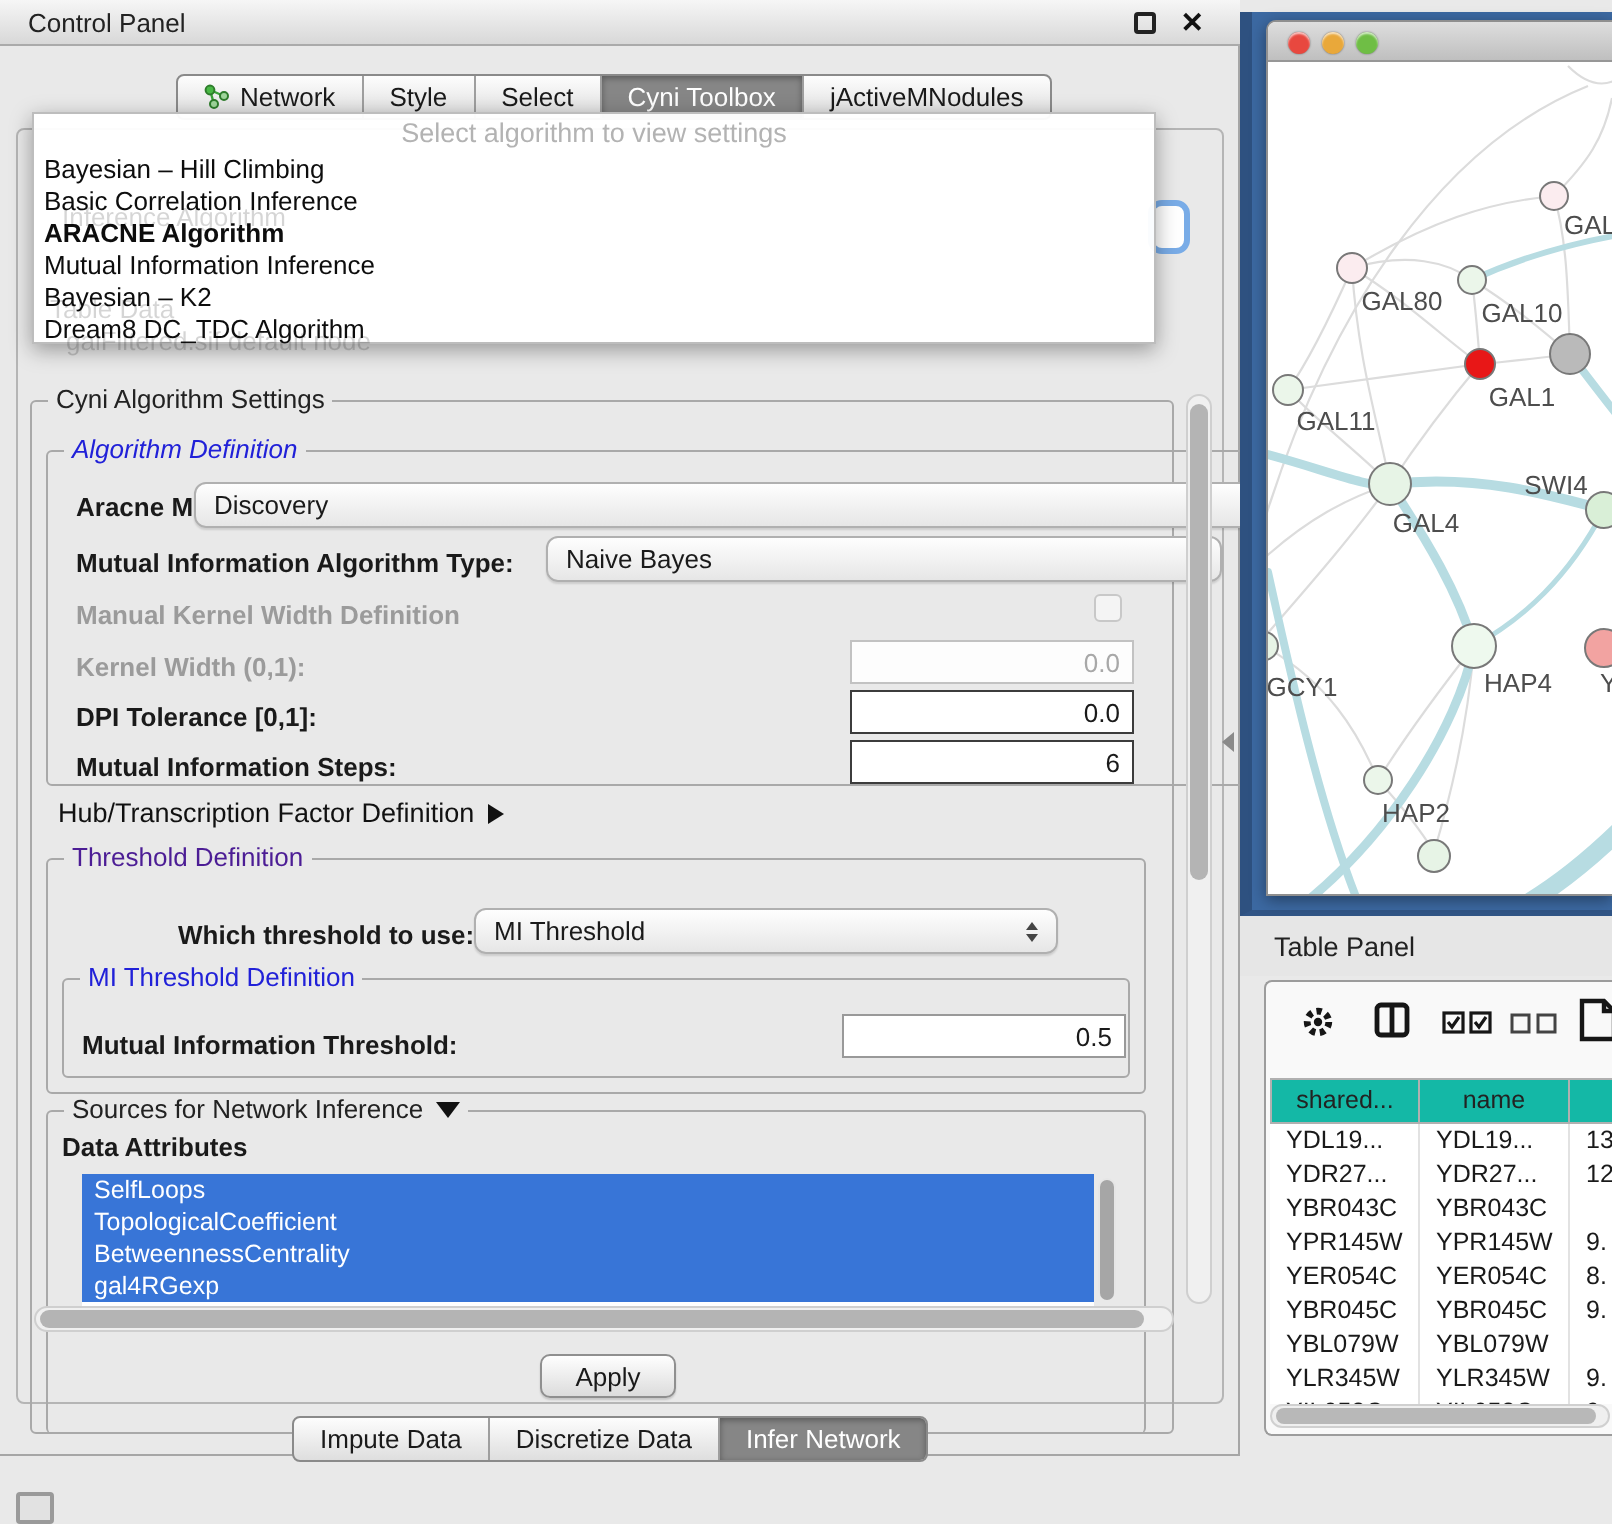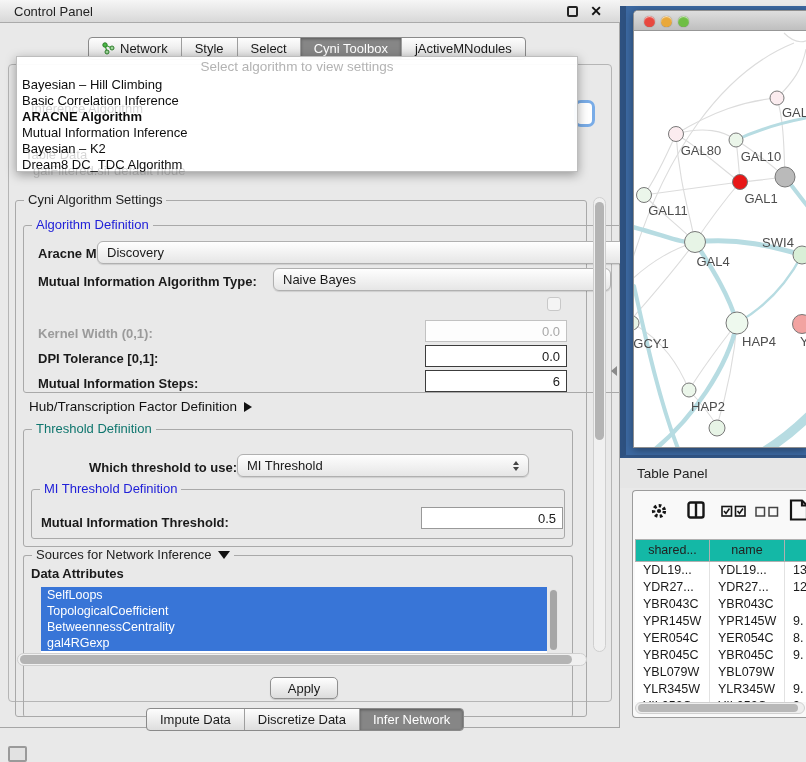--- a/index.html
+++ b/index.html
@@ -33,21 +33,21 @@
 
   
   .outer-panel { left:8px; top:64px; width:604px; height:638px;
     border:1px solid #b5b5b5; border-radius:4px; background:#e9e9e9; }
 
   
   .group { position:absolute; border:1px solid #a9a9a9; border-radius:3px; }
   .gtitle { position:absolute; top:-9px; left:8px; background:#e9e9e9;
     padding:0 4px; font-size:13px; color:#222; white-space:nowrap; }
   .gtitle.blue  { color:#2121d8; }
-  .gtitle.green { color:#0f766e; }
+  .gtitle.green { color:#4c1d95; }
 
   .lbl  { position:absolute; font-weight:bold; font-size:13px; color:#1a1a1a; }
   .lbl.dis { color:#9b9b9b; }
 
   
   .combo { position:absolute; height:23px; border:1px solid #b0b0b0; border-radius:6px;
     background:linear-gradient(#fefefe,#e6e6e6); display:flex; align-items:center;
     padding:0 9px; font-size:13px; box-shadow:0 1px 1px rgba(0,0,0,.12); }
   .stepper { margin-left:auto; display:flex; flex-direction:column; align-items:center; gap:2px; }
   .tri-up   { width:0; height:0; border-left:3.5px solid transparent;
@@ -193,21 +193,21 @@
       <span>jActiveMNodules</span>
     </div>
 </div>
 
 <div class="abs outer-panel">
 
   <div class="group" style="left:6px; top:135px; width:572px; height:517px;">
     <span class="gtitle">Cyni Algorithm Settings</span>
   </div>
 
-  <div class="group" style="left:14px; top:160px; width:627px; height:168px;">
+  <div class="group" style="left:14px; top:160px; width:627px; height:168px;font-style:italic;">
     <span class="gtitle blue">Algorithm Definition</span>
   </div>
 
   <span class="lbl" style="left:29px; top:181px;">Aracne Mode:</span>
   <div class="combo" style="left:88px; top:176px; width:556px;">
     <span>Discovery</span>
     <span class="stepper">
         <span class="tri-up"></span>
         <span class="tri-down"></span>
       </span>
@@ -215,20 +215,21 @@
 
   <span class="lbl" style="left:29px; top:209px;">Mutual Information Algorithm Type:</span>
   <div class="combo" style="left:264px; top:203px; width:338px;">
     <span>Naive Bayes</span>
     <span class="stepper">
         <span class="tri-up"></span>
         <span class="tri-down"></span>
       </span>
   </div>
 
+  <span class="lbl dis" style="left:29px; top:235px;">Manual Kernel Width Definition</span>
   <span class="checkbox" style="left:538px; top:232px;"></span>
 
   <span class="lbl dis" style="left:29px; top:261px;">Kernel Width (0,1):</span>
   <div class="field dis" style="left:416px; top:255px; width:142px;">0.0</div>
 
   <span class="lbl" style="left:29px; top:286px;">DPI Tolerance [0,1]:</span>
   <div class="field strong" style="left:416px; top:280px; width:142px;">0.0</div>
 
   <span class="lbl" style="left:29px; top:311px;">Mutual Information Steps:</span>
   <div class="field strong" style="left:416px; top:305px; width:142px;">6</div>

